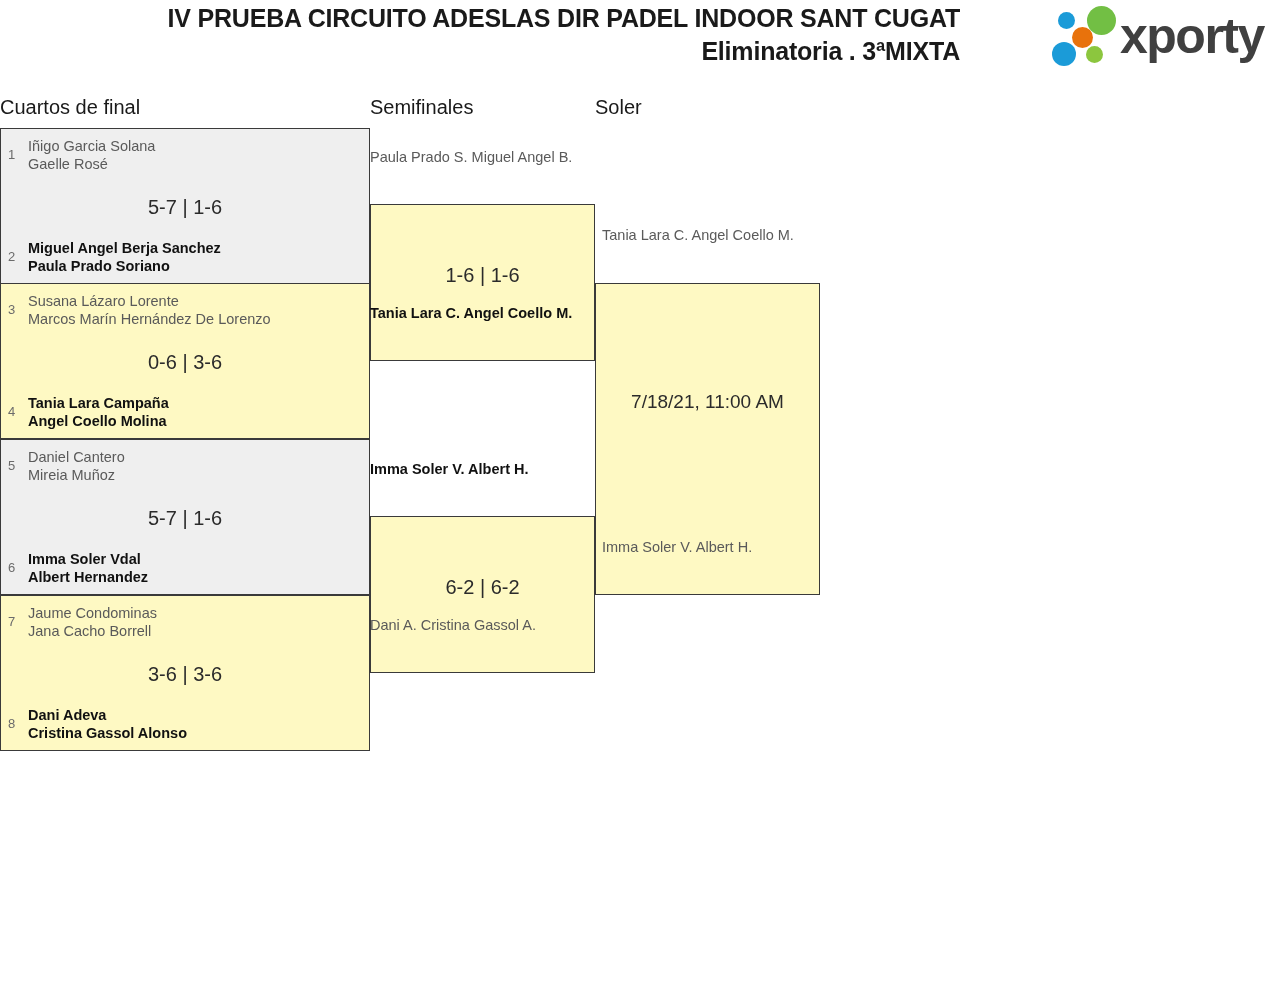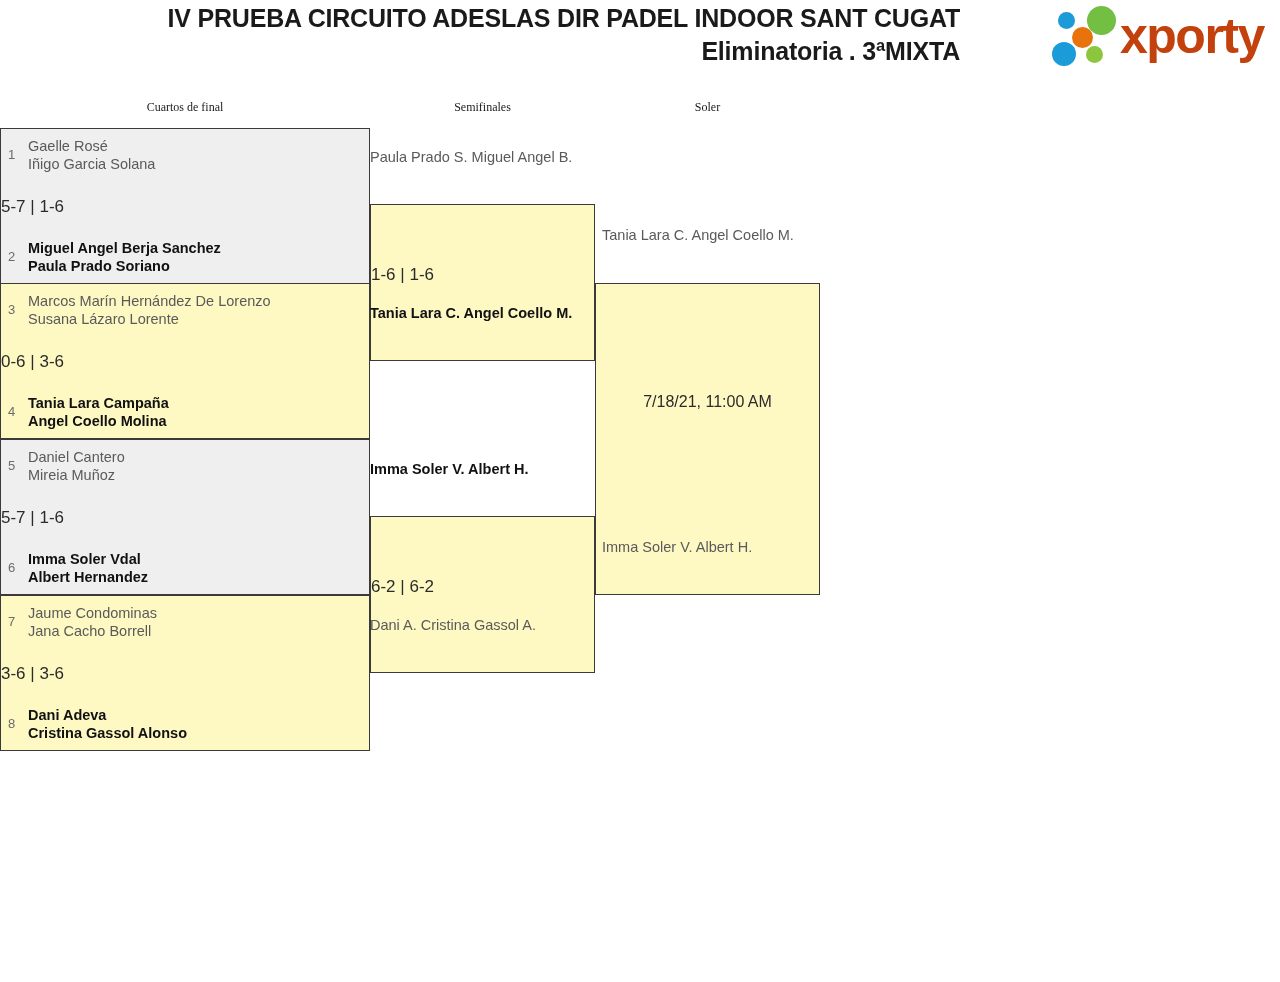--- a/index.html
+++ b/index.html
@@ -52,34 +52,32 @@
   }
   .dot {
     position: absolute;
     border-radius: 50%;
   }
   #logo-wordmark {
     position: absolute;
     left: 74px; top: 3px;
     font-size: 50px;
     font-weight: bold;
-    color: #c2410c;
+    color: #404040;
     letter-spacing: -1.5px;
     line-height: 58px;
   }
 
   
   .round-header {
     position: absolute;
-    font-size: 12px;
+    font-size: 20px;
     color: #1a1a1a;
-    text-align: center;
     top: 97px;
     line-height: 20px;
-    font-family: Liberation Serif, serif;
   }
   #round-header-0 { left: 0px;   width: 370px; }
   #round-header-1 { left: 370px; width: 225px; }
   #round-header-2 { left: 595px; width: 225px; }
 
   
   .match-box {
     position: absolute;
     border: 1px solid #3a3a3a;
     box-sizing: border-box;
@@ -111,31 +109,31 @@
     font-size: 13px;
     color: #6b6b6b;
     font-weight: normal;
   }
   .team .pl { display: block; }
 
   .score {
     position: absolute;
     left: 0;
     width: 100%;
-    text-align: left;
-    font-size: 17px;
+    text-align: center;
+    font-size: 20px;
     color: #2b2b2b;
     line-height: 18px;
   }
   .schedule {
     position: absolute;
     left: 0;
     width: 100%;
     text-align: center;
-    font-size: 16px;
+    font-size: 19px;
     color: #2b2b2b;
     line-height: 18px;
   }
 
   
   .qf { left: 0px; width: 370px; height: 156px; }
   .qf .team.top    { top: 8px; }
   .qf .team.bottom { top: 110px; }
   .qf .score       { top: 69px; }
 
@@ -192,36 +190,36 @@
   </div>
 </div>
 
 <div class="round-header" id="round-header-0">Cuartos de final</div>
 <div class="round-header" id="round-header-1">Semifinales</div>
 <div class="round-header" id="round-header-2">Soler</div>
 
 <div class="match-box qf shaded" style="top:128px;">
   <div class="team top">
     <span class="seed">1</span>
+    <span class="pl">Iñigo Garcia Solana</span>
     <span class="pl">Gaelle Rosé</span>
-    <span class="pl">Iñigo Garcia Solana</span>
   </div>
   <div class="score">5-7 | 1-6</div>
   <div class="team bottom winner">
     <span class="seed">2</span>
     <span class="pl">Miguel Angel Berja Sanchez</span>
     <span class="pl">Paula Prado Soriano</span>
   </div>
 </div>
 
 <div class="match-box qf" style="top:283px;">
   <div class="team top">
     <span class="seed">3</span>
+    <span class="pl">Susana Lázaro Lorente</span>
     <span class="pl">Marcos Marín Hernández De Lorenzo</span>
-    <span class="pl">Susana Lázaro Lorente</span>
   </div>
   <div class="score">0-6 | 3-6</div>
   <div class="team bottom winner">
     <span class="seed">4</span>
     <span class="pl">Tania Lara Campaña</span>
     <span class="pl">Angel Coello Molina</span>
   </div>
 </div>
 
 <div class="match-box qf shaded" style="top:439px;">

